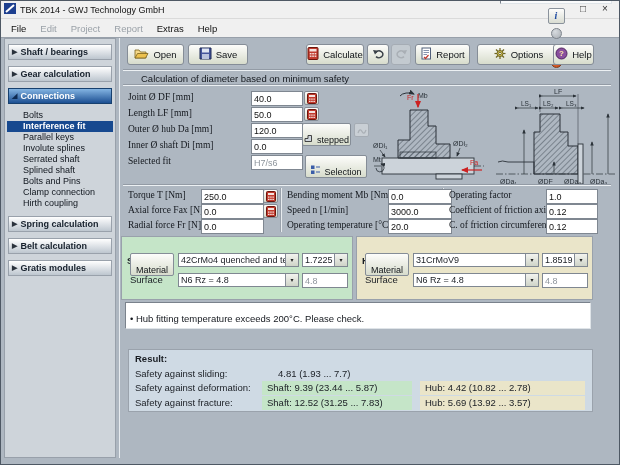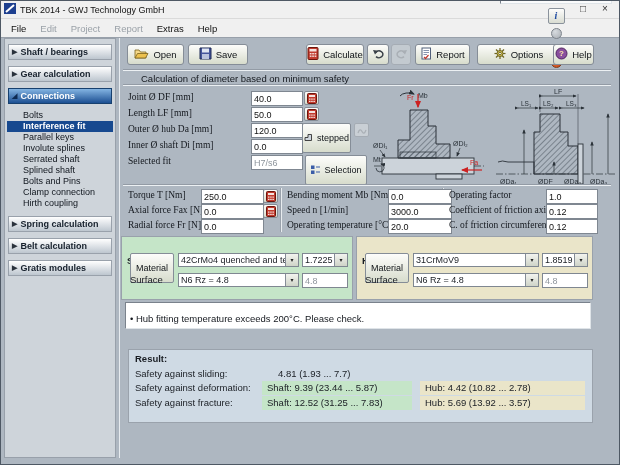--- a/index.html
+++ b/index.html
@@ -44,36 +44,36 @@
   .tb-btn.small{padding:0;}
   .tb-btn.disabled{background:#c3cad0;border-color:#a5acb4;}
 
   .section-title{position:absolute;left:21px;top:35px;font-size:9.5px;color:#14181e;}
 
   .flabel{position:absolute;font-size:9.5px;color:#14181e;line-height:13px;font-family:Liberation Serif, serif;}
   .field{position:absolute;height:13px;background:#fff;border:1px solid #7f8791;font-size:9px;line-height:12px;padding:0 2px;box-sizing:content-box;color:#111;font-family:"Liberation Sans",sans-serif;width:46px;}
   .field.ro{color:#8e959c;}
   .icon-btn{position:absolute;width:15px;height:14px;background:linear-gradient(#fdfdfb,#d7dccc);border:1px solid #858d97;border-radius:2px;display:flex;align-items:center;justify-content:center;box-sizing:border-box;}
   .icon-btn.disabled{background:#c9cfd5;border-color:#a5acb4;}
-  .mini-btn{position:absolute;height:30px;background:linear-gradient(#fdfdfb,#d7dccc);border:1px solid #858d97;border-radius:2px;display:flex;align-items:center;justify-content:center;gap:3px;font-size:9px;color:#101418;box-sizing:border-box;}
+  .mini-btn{position:absolute;height:23px;background:linear-gradient(#fdfdfb,#d7dccc);border:1px solid #858d97;border-radius:2px;display:flex;align-items:flex-end;justify-content:center;gap:3px;font-size:9px;color:#101418;box-sizing:border-box;}
 
   .vsep{position:absolute;width:0;border-left:1px solid #99a1ab;border-right:1px solid #e8ecef;}
 
   
   .dd{position:absolute;height:14px;background:#fff;border:1px solid #7f8791;display:flex;align-items:stretch;box-sizing:border-box;}
   .dd .dd-text{flex:1;font-size:9px;line-height:12px;padding:0 2px;white-space:nowrap;overflow:hidden;}
   .dd .dd-arrow{width:12px;background:linear-gradient(#f2f3ef,#cfd4c8);border-left:1px solid #858d97;text-align:center;font-size:6px;line-height:12px;color:#222;}
 
   .panel{position:absolute;border:1px solid #99a1ab;box-sizing:border-box;}
   .panel .ptitle{position:absolute;left:5px;top:2px;font-weight:bold;font-size:9.5px;margin-top:16px;}
   .panel .plabel{position:absolute;font-size:9.5px;line-height:14px;}
 
   #warnbox{position:absolute;left:5px;top:264px;width:466px;height:27px;background:#fff;border:1px solid;border-color:#7a828c #dfe4e8 #dfe4e8 #7a828c;font-size:9.5px;padding:10px 4px;box-sizing:border-box;color:#15191f;}
 
-  #result{position:absolute;left:8px;top:311px;width:465px;height:74px;border:1px solid #9aa2ac;box-sizing:border-box;}
+  #result{position:absolute;left:8px;top:311px;width:465px;height:63px;border:1px solid #9aa2ac;box-sizing:border-box;}
   #result .rtitle{position:absolute;left:6px;top:3px;font-weight:bold;}
   .rlabel{position:absolute;left:6px;font-size:9.5px;line-height:14px;}
   .rcell{position:absolute;height:14px;line-height:14px;font-size:9.5px;padding-left:5px;box-sizing:border-box;}
 
   svg text{font-family:"Liberation Sans",sans-serif;}
 </style>
 </head>
 <body>
 
 <div id="window">

